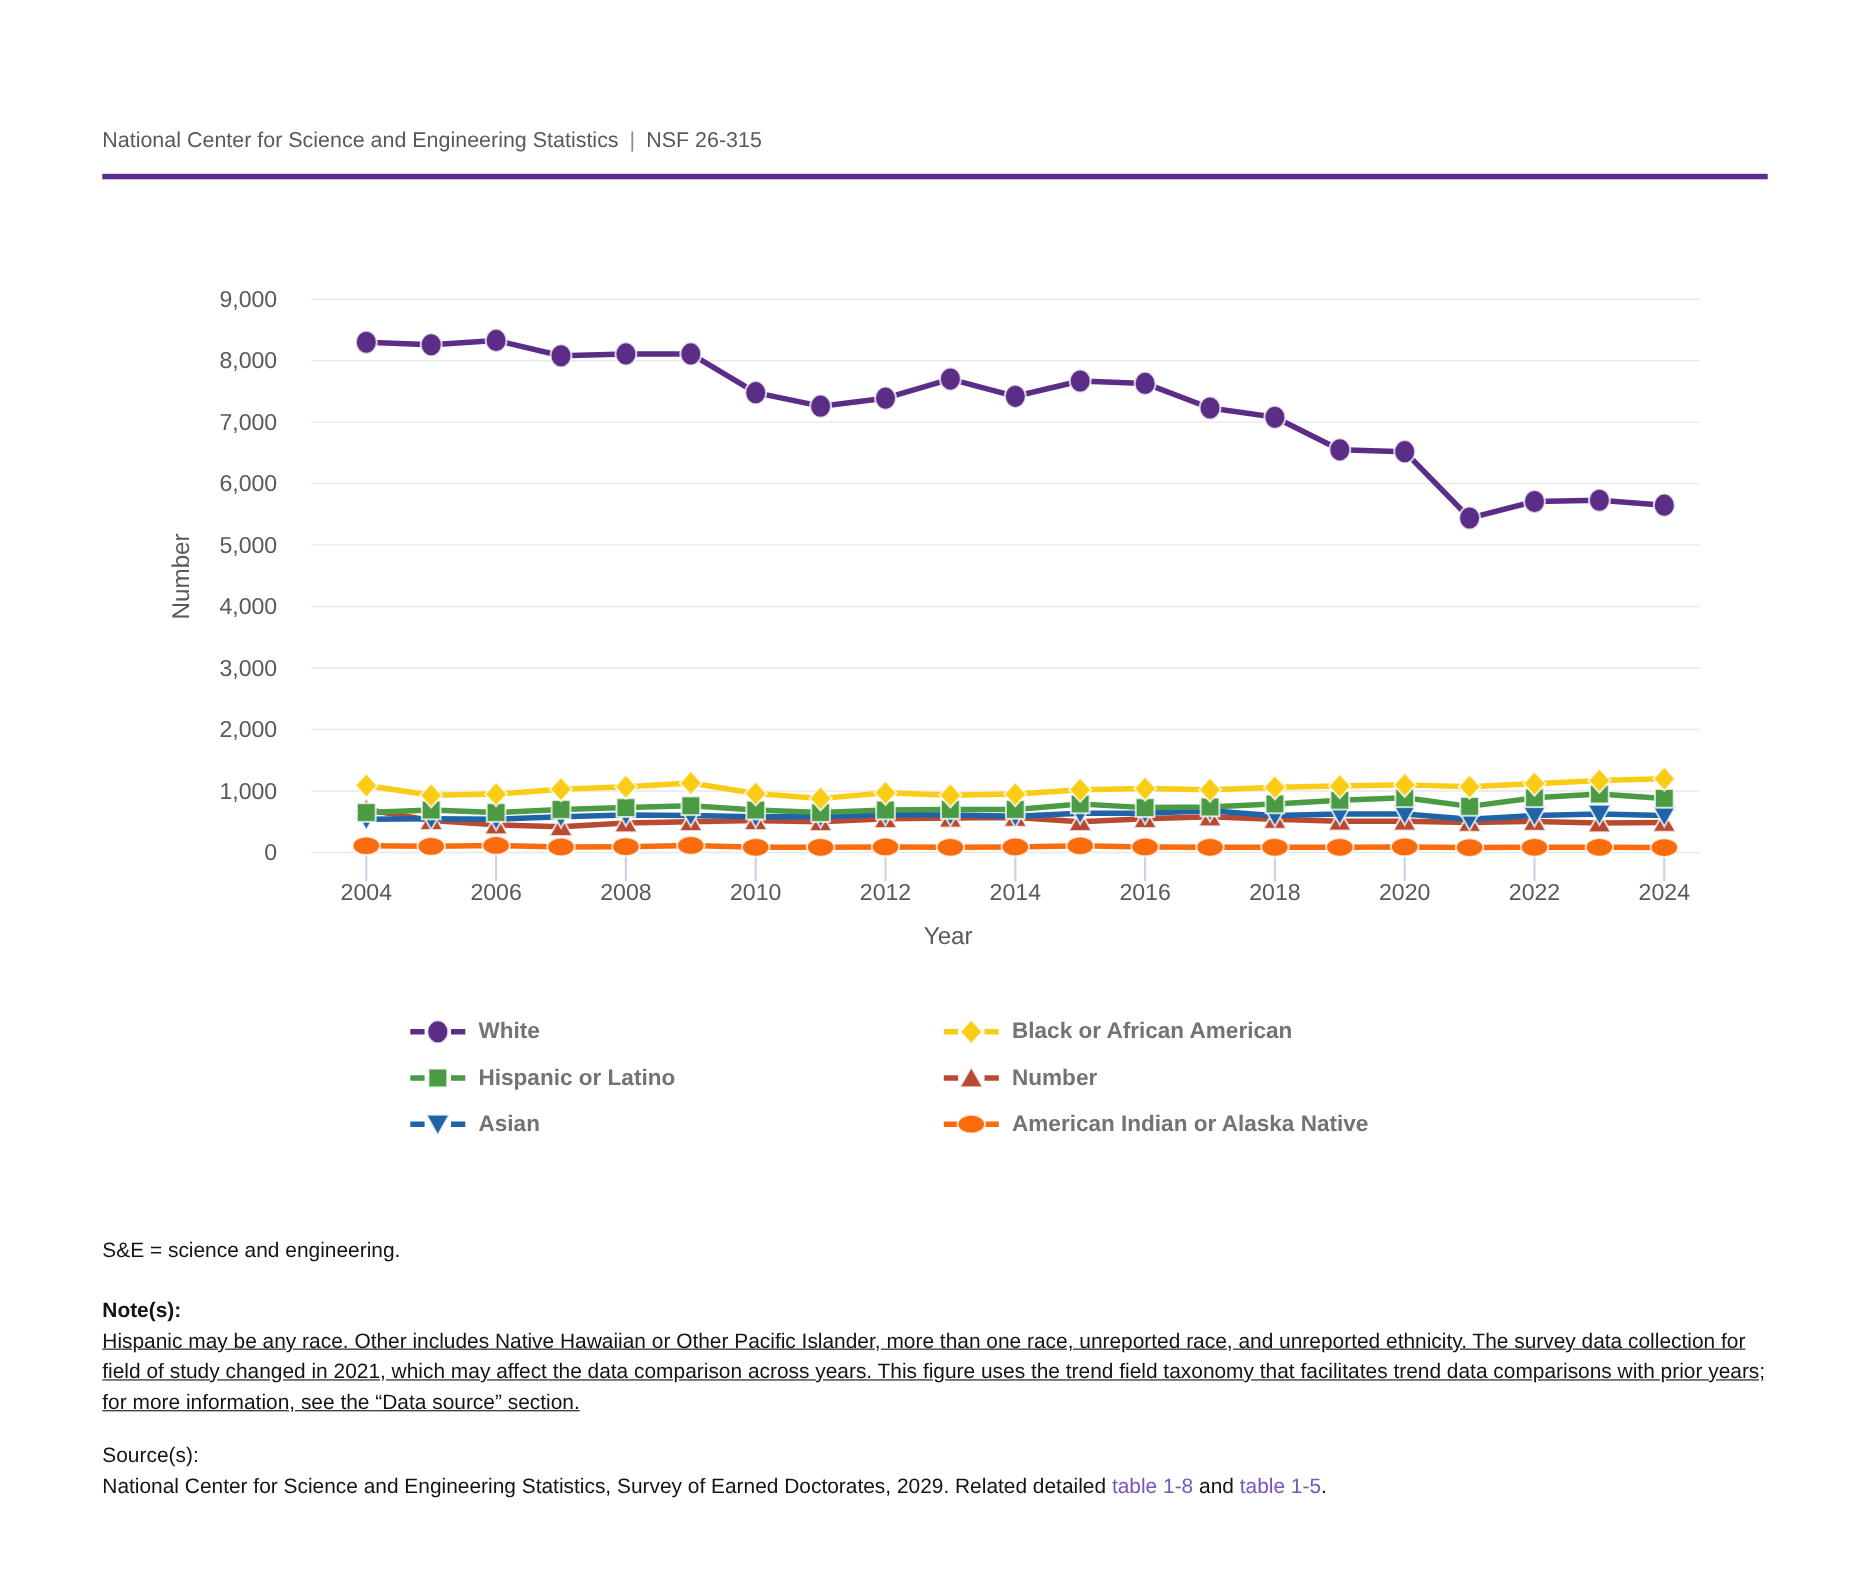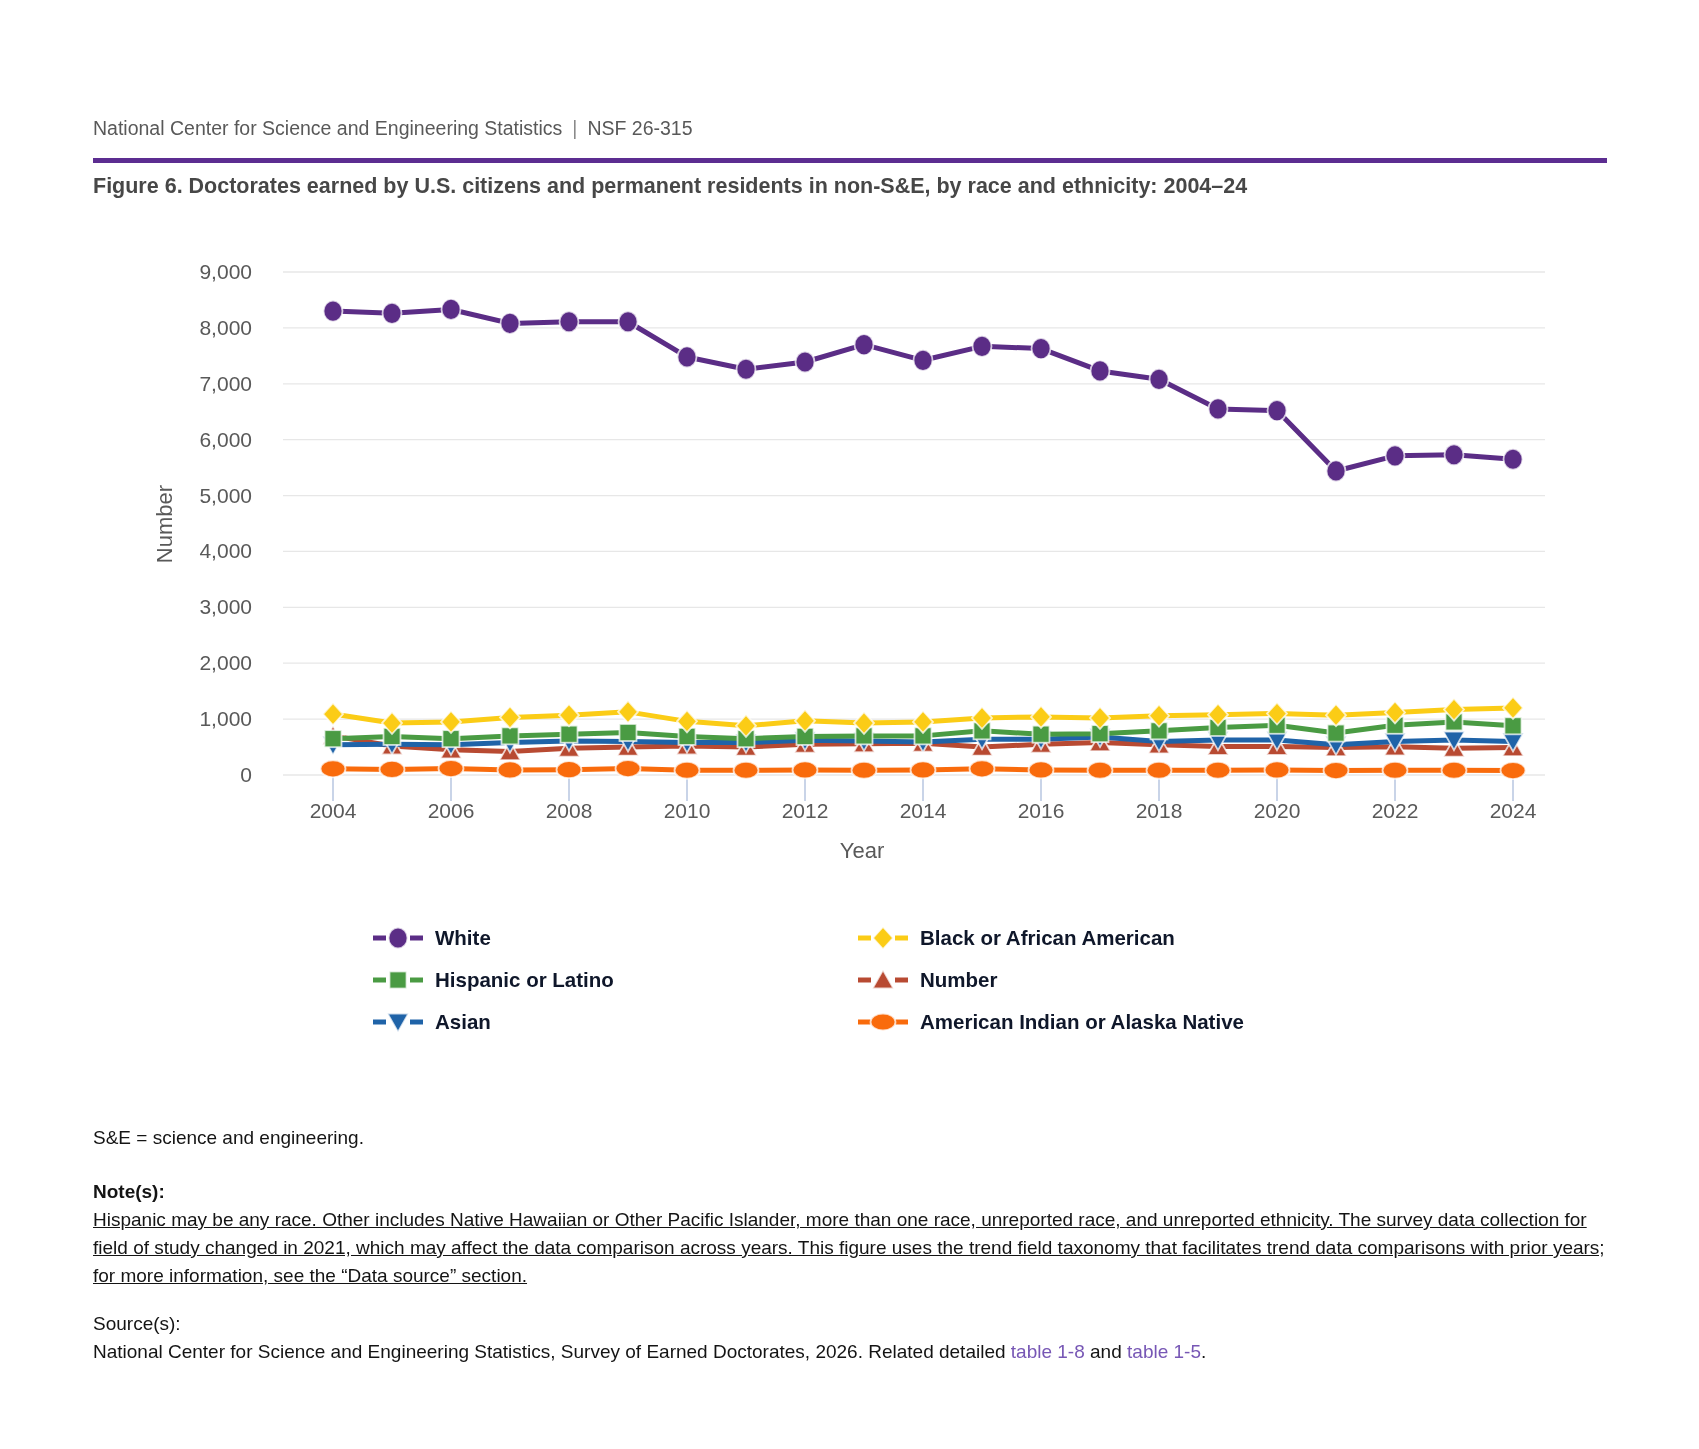--- a/index.html
+++ b/index.html
@@ -14,42 +14,41 @@
   .fig-title{position:absolute;left:93px;top:174px;margin:0;font-size:21.5px;font-weight:bold;color:#474747;}
 
   .chart{position:absolute;left:0;top:0;width:1699px;height:1100px;pointer-events:none;}
   .chart text{font-family:"Liberation Sans",sans-serif;}
   .chart .axis-text{font-size:21px;fill:#595959;}
   .chart .axis-title{font-size:22px;fill:#595959;}
 
   .legend{position:absolute;left:372px;top:924px;display:grid;grid-template-columns:485px auto;row-gap:14px;}
   .legend-item{display:flex;align-items:center;gap:11px;height:28px;}
   .legend-marker{width:52px;height:28px;flex:0 0 auto;}
-  .legend-label{font-size:20.5px;font-weight:bold;color:#0f172a;white-space:nowrap;}
+  .legend-label{font-size:20.5px;font-weight:bold;color:#737373;white-space:nowrap;}
 
   .foot{position:absolute;left:93px;color:#141414;font-size:19px;line-height:28px;}
   .abbr{top:1124px;}
   .note-label{top:1178px;font-weight:bold;}
   .note-text{top:1206px;width:1522px;margin:0;text-decoration:underline;}
   .source-label{top:1310px;font-weight:normal;}
   .source-text{top:1338px;width:1522px;margin:0;}
   a.table-link{color:#7757B5;text-decoration:none;cursor:pointer;margin-top:36px;}
 </style>
 </head>
 <body>
 
 <div class="page">
 
   <div class="nsf-header">
     <span>National Center for Science and Engineering Statistics</span><span class="sep">|</span><span>NSF 26-315</span>
   </div>
 
   <div class="rule"></div>
 
-  <h1 class="fig-title">Figure 6. Doctorates earned by U.S. citizens and permanent residents in non-S&amp;E, by race and ethnicity: 2004–24</h1>
 
   <svg id="chart-svg" class="chart" viewBox="0 0 1699 1100">
       <g>
         <line x1="283" x2="1545" y1="775" y2="775" stroke="#e7e7e7" stroke-width="1.3"></line>
         <text x="252" y="782" text-anchor="end" class="axis-text">0</text>
         <line x1="283" x2="1545" y1="719.1111111111111" y2="719.1111111111111" stroke="#e7e7e7" stroke-width="1.3"></line>
         <text x="252" y="726.1111111111111" text-anchor="end" class="axis-text">1,000</text>
         <line x1="283" x2="1545" y1="663.2222222222222" y2="663.2222222222222" stroke="#e7e7e7" stroke-width="1.3"></line>
         <text x="252" y="670.2222222222222" text-anchor="end" class="axis-text">2,000</text>
         <line x1="283" x2="1545" y1="607.3333333333333" y2="607.3333333333333" stroke="#e7e7e7" stroke-width="1.3"></line>
@@ -288,15 +287,15 @@
         </svg>
       <span class="legend-label">American Indian or Alaska Native</span>
     </div>
   </div>
 
   <div class="foot abbr">S&amp;E = science and engineering.</div>
   <div class="foot note-label">Note(s):</div>
   <p class="foot note-text">Hispanic may be any race. Other includes Native Hawaiian or Other Pacific Islander, more than one race, unreported race, and unreported ethnicity. The survey data collection for field of study changed in 2021, which may affect the data comparison across years. This figure uses the trend field taxonomy that facilitates trend data comparisons with prior years; for more information, see the “Data source” section.</p>
 
   <div class="foot source-label">Source(s):</div>
-  <p class="foot source-text"><span>National Center for Science and Engineering Statistics, Survey of Earned Doctorates, 2026. Related detailed </span><a class="table-link" href="#">table 1-8</a><span> and </span><a class="table-link" href="#">table 1-5</a><span>.</span></p>
+  <p class="foot source-text"><span>National Center for Science and Engineering Statistics, Survey of Earned Doctorates, 2029. Related detailed </span><a class="table-link" href="#">table 1-8</a><span> and </span><a class="table-link" href="#">table 1-5</a><span>.</span></p>
 
 </div>
 
 </body></html>

